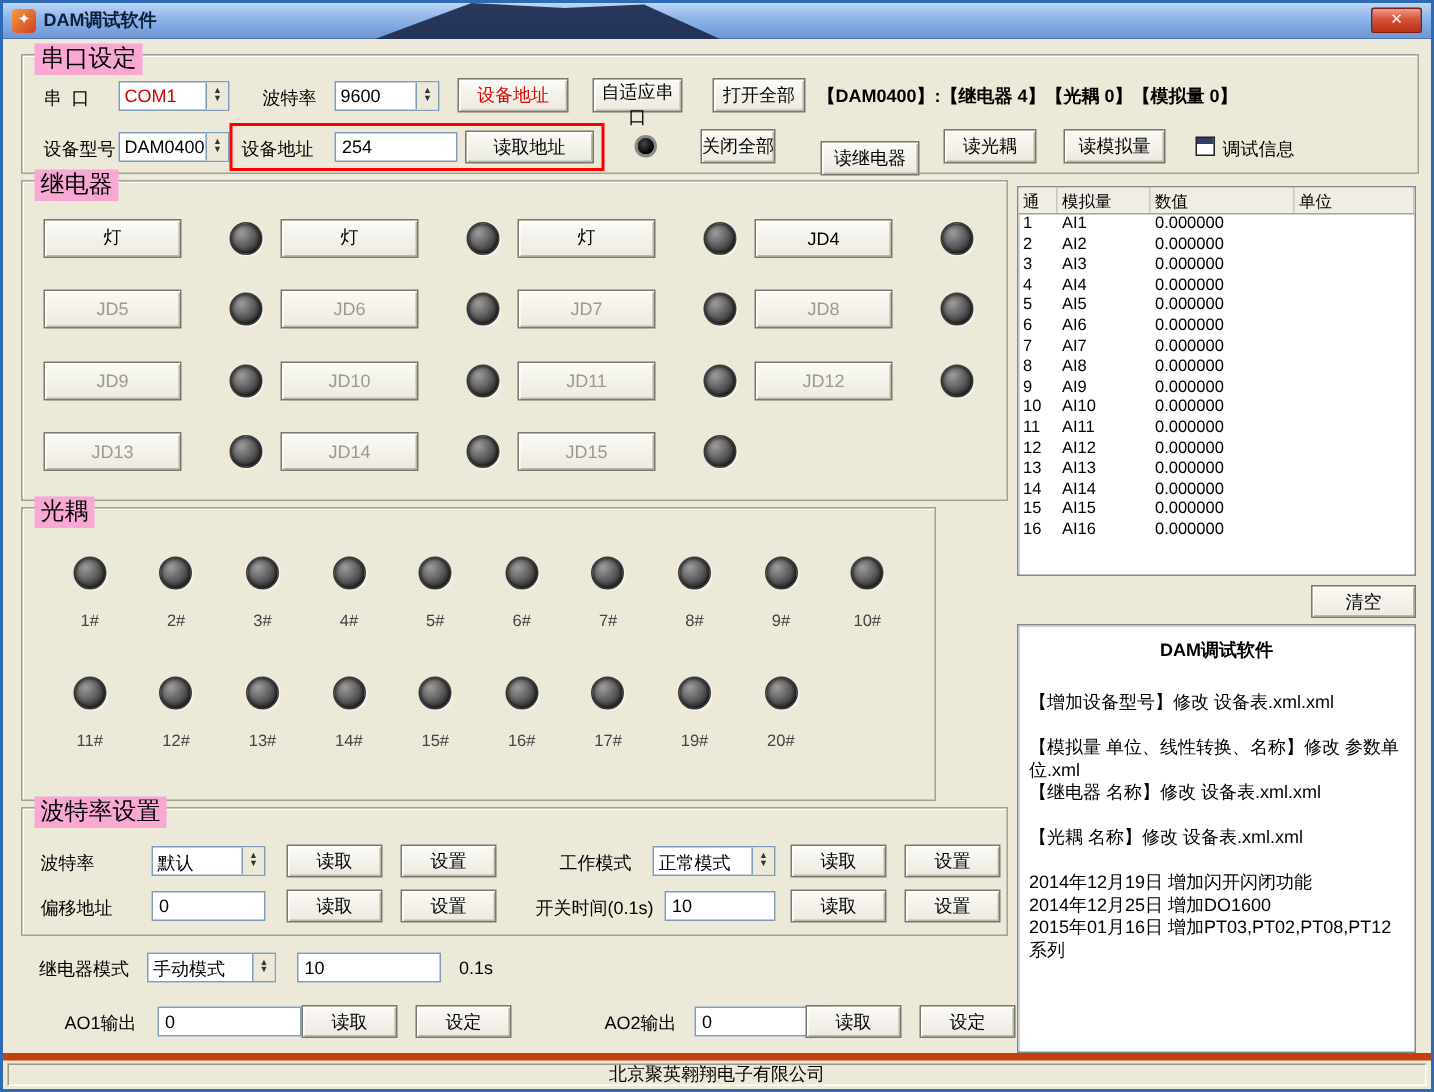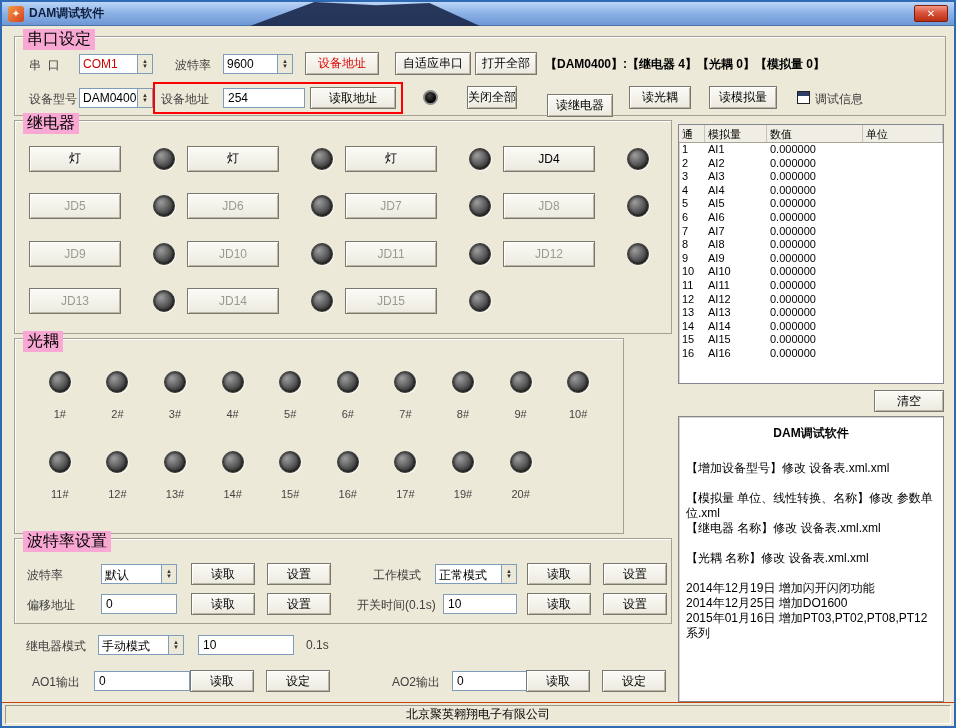--- a/index.html
+++ b/index.html
@@ -32,21 +32,21 @@
     border:1px solid #7e1d0d; border-radius:2px; color:#fff; font-size:10px;
     display:flex; align-items:center; justify-content:center; cursor:pointer;
   }
   
   .abs { position:absolute; }
   .groupbox { position:absolute; border:1px solid #a3a094; box-shadow:inset 1px 1px 0 #fff; }
   .grouplabel {
     position:absolute; top:-8px; left:8px; background:#f9a8d4; padding:0 4px;
     font-size:16px; color:#000;
   }
-  .lbl { position:absolute; font-size:12px; color:#404040; white-space:pre; }
+  .lbl { position:absolute; font-size:12px; color:#000000; white-space:pre; }
   .btn {
     position:absolute; font-size:12px; color:#000; cursor:pointer;
     background:linear-gradient(180deg,#fbfaf6,#eceadf);
     border:1px solid #7a786c;
     box-shadow:inset 1px 1px 0 #fff, inset -1px -1px 0 #b9b6a8;
   }
   .btn.red-text { color:#e00000; }
   .btn.disabled { color:#9c9a90; }
   .input {
     position:absolute; height:20px; background:#fff; border:1px solid #7f9db9;
@@ -99,21 +99,21 @@
   .trow { display:grid; grid-template-columns:26px 62px 96px 1fr; height:13.6px; }
   .tcell { font-size:11px; line-height:13px; padding:0 3px; white-space:nowrap; overflow:hidden; }
   
   .logbox { position:absolute; left:676px; top:414px; width:266px; height:286px;
     background:#fff; border:1px solid #828790; box-shadow:inset 1px 1px 0 #d7d5ca;
     padding:8px 7px; overflow:hidden; }
   .log-title { font-size:12px; font-weight:bold; text-align:center; margin-bottom:4px; }
   .log-line { font-size:12px; line-height:15px; word-break:break-all; min-height:15px; }
   
   .statusbar { position:absolute; left:0; right:0; bottom:0; height:24px;
-    background:#ece9d8; border-top:1px solid #c2410c; }
+    background:#ece9d8; border-top:5px solid #c2410c; }
   .status-panel { position:absolute; left:3px; right:3px; top:2px; bottom:2px;
     border:1px solid; border-color:#9a978a #fff #fff #9a978a;
     display:flex; align-items:center; justify-content:center; font-size:12px; }
 </style>
 </head>
 <body>
 
 <div class="window">
 
   <div class="titlebar">
@@ -138,21 +138,21 @@
     <span class="lbl" style="left:160px;top:20px">波特率</span>
     <div class="combo" style="left:208px;top:17px;width:70px">
       <span class="combo-text">9600</span>
       <span class="combo-btn">
           <span>▲</span>
           <span>▼</span>
         </span>
     </div>
 
     <button class="btn red-text" style="left:290px;top:15px;width:74px;height:23px">设备地址</button>
-    <button class="btn" style="left:380px;top:15px;width:76px;height:23px">自适应串口</button>
+    <button class="btn" style="left:380px;top:15px;width:60px;height:23px">自适应串口</button>
     <button class="btn" style="left:460px;top:15px;width:62px;height:23px">打开全部</button>
     <span class="summary" style="left:530px;top:19px">【DAM0400】:【继电器  4】【光耦 0】【模拟量 0】</span>
 
     <span class="lbl" style="left:14px;top:54px">设备型号</span>
     <div class="combo" style="left:64px;top:51px;width:74px">
       <span class="combo-text">DAM0400</span>
       <span class="combo-btn">
           <span>▲</span>
           <span>▼</span>
         </span>
@@ -365,21 +365,21 @@
       <span class="combo-text">手动模式</span>
       <span class="combo-btn">
           <span>▲</span>
           <span>▼</span>
         </span>
     </div>
     <input class="input" style="left: 184px; top: 3px; width: 96px;" value="10">
     <span class="lbl" style="left:292px;top:6px">0.1s</span>
   </div>
 
-  <div class="abs" style="left:12px;top:666px;width:658px;height:26px">
+  <div class="abs" style="left:23px;top:666px;width:658px;height:26px">
     <span class="lbl" style="left:18px;top:6px">AO1输出</span>
     <input class="input" style="left: 80px; top: 3px; width: 96px;" value="0">
     <button class="btn" style="left:176px;top:2px;width:64px;height:22px">读取</button>
     <button class="btn" style="left:252px;top:2px;width:64px;height:22px">设定</button>
     <span class="lbl" style="left:378px;top:6px">AO2输出</span>
     <input class="input" style="left: 438px; top: 3px; width: 90px;" value="0">
     <button class="btn" style="left:512px;top:2px;width:64px;height:22px">读取</button>
     <button class="btn" style="left:588px;top:2px;width:64px;height:22px">设定</button>
   </div>
 

